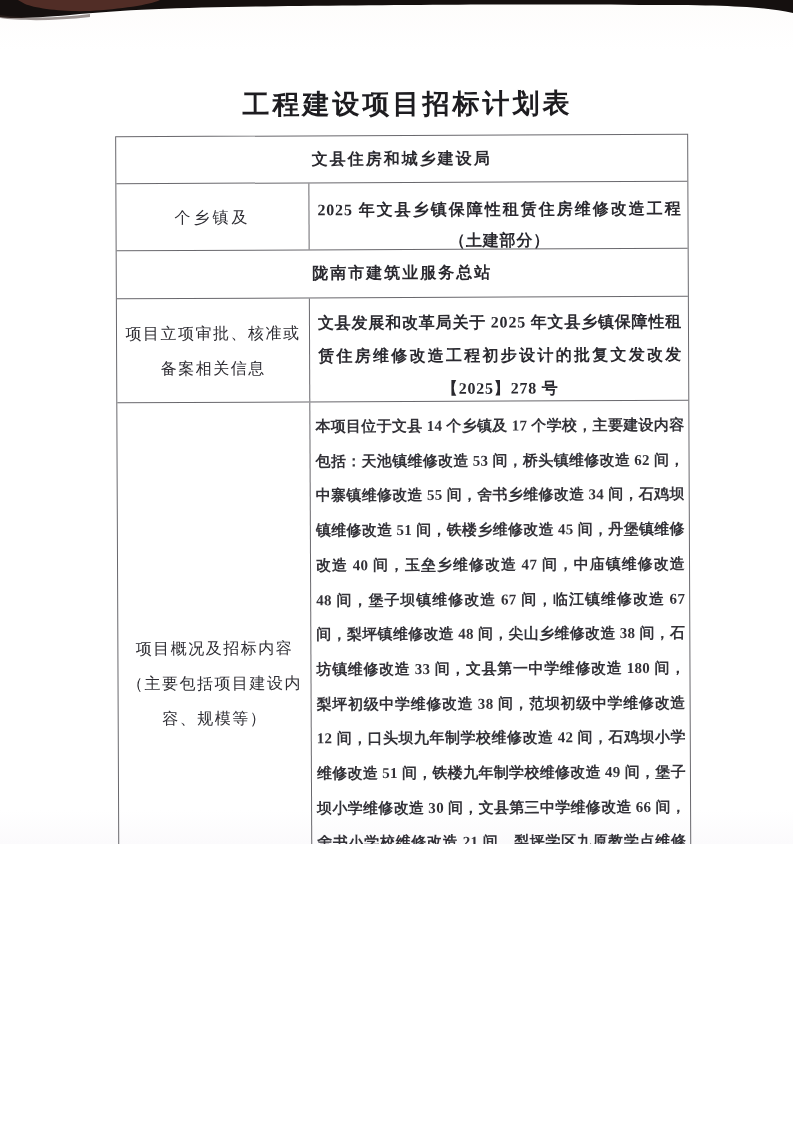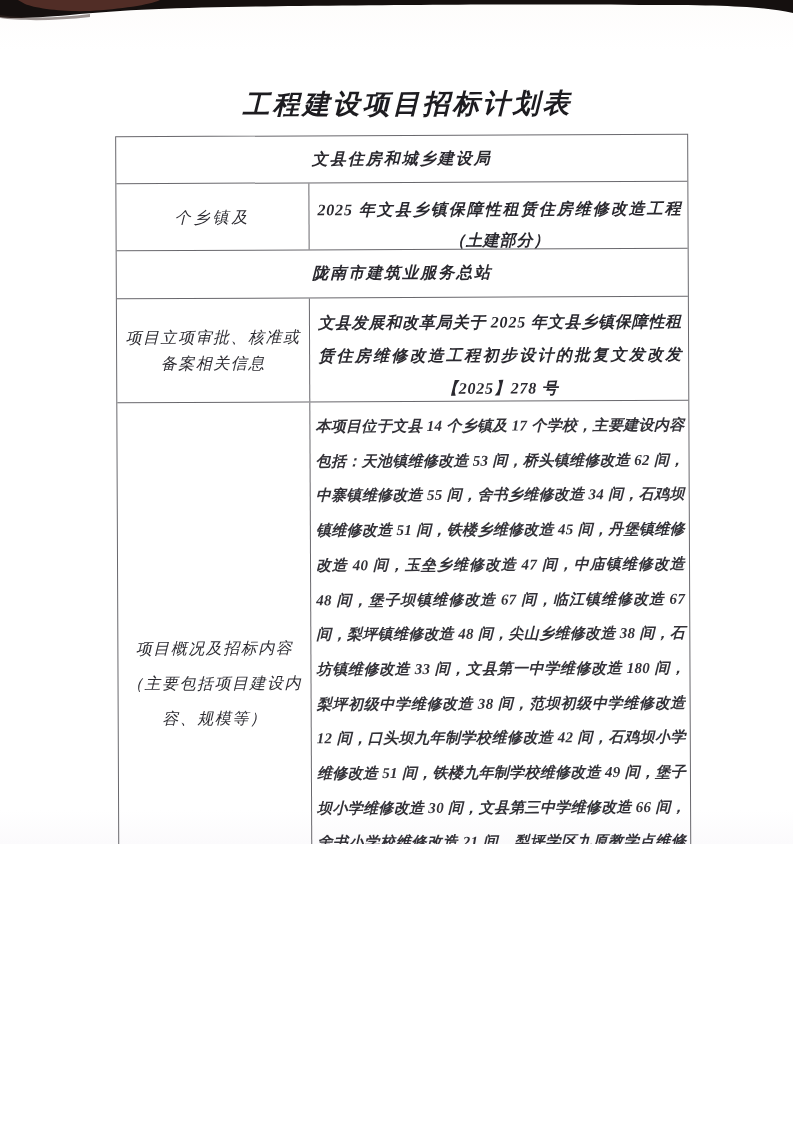--- a/index.html
+++ b/index.html
@@ -8,21 +8,20 @@
     background: #ffffff;
     font-family: "Liberation Serif", "DejaVu Serif", serif;
   }
   .scan {
     position: relative;
     width: 793px;
     height: 844px;
     margin: 0 auto;
     background: linear-gradient(180deg, #fdfcfb 0%, #ffffff 6%, #ffffff 96%, #fbfafc 100%);
     overflow: hidden;
-    font-style: italic;
   }
   
   .top-edge {
     position: absolute;
     top: 0; left: 0;
     width: 793px; height: 22px;
     pointer-events: none;
   }
   
   .bottom-mark {
@@ -122,21 +121,21 @@
     text-align: justify;
     text-justify: inter-ideograph;
     line-height: 34.7px;
     font-size: 15px;
     letter-spacing: 0.3px;
     font-weight: 600;
     padding: 7px 4px 0 5px;
     color: #333238;
   }
   .r5 .label { line-height: 35px; letter-spacing: 1.5px; }
-  .r4 .label { line-height: 26px; letter-spacing: 1.5px; }
+  .r4 .label { line-height: 35px; letter-spacing: 1.5px; }
 </style>
 </head>
 <body>
 
 <div class="scan">
 
   <svg class="top-edge" viewBox="0 0 793 22" preserveAspectRatio="none">
     <path d="M0,0 L793,0 L793,13 C760,6 720,5 640,5 C500,4 420,5 300,6 C200,7 130,9 70,15 C35,18 10,19 0,17 Z" fill="#15100f"></path>
     <path d="M18,0 L160,0 C150,5 120,9 90,11 C60,12 35,8 25,4 Z" fill="#5c332a" opacity="0.85"></path>
     <path d="M0,15 C30,19 60,18 90,14 L90,17 C55,21 20,21 0,18 Z" fill="#3a2a26" opacity="0.5"></path>

